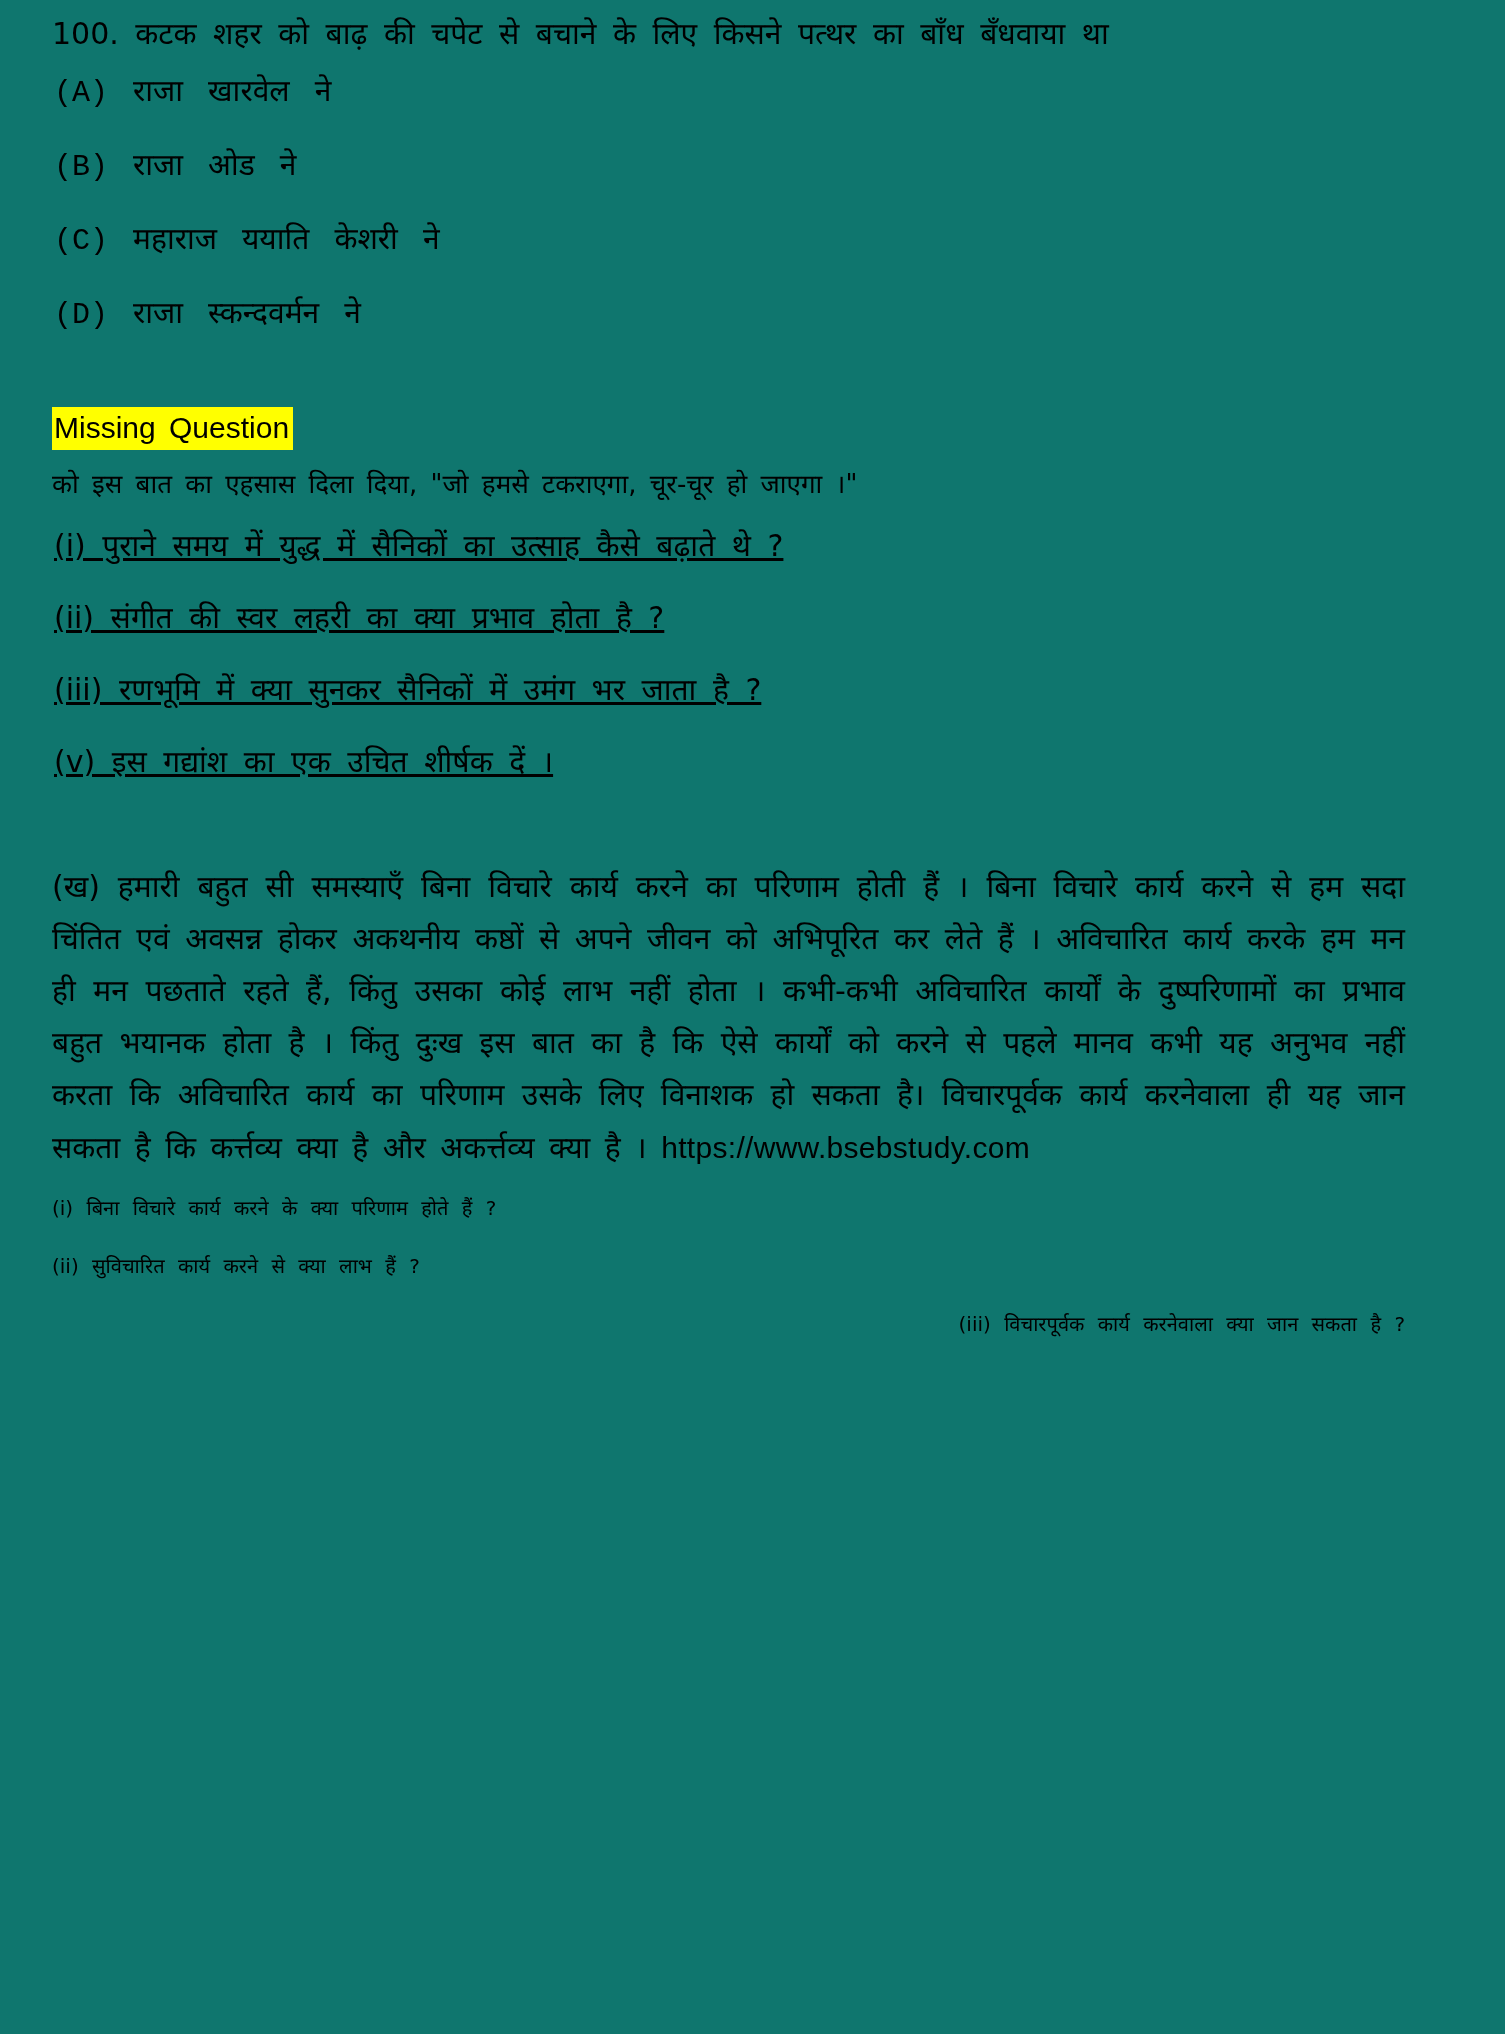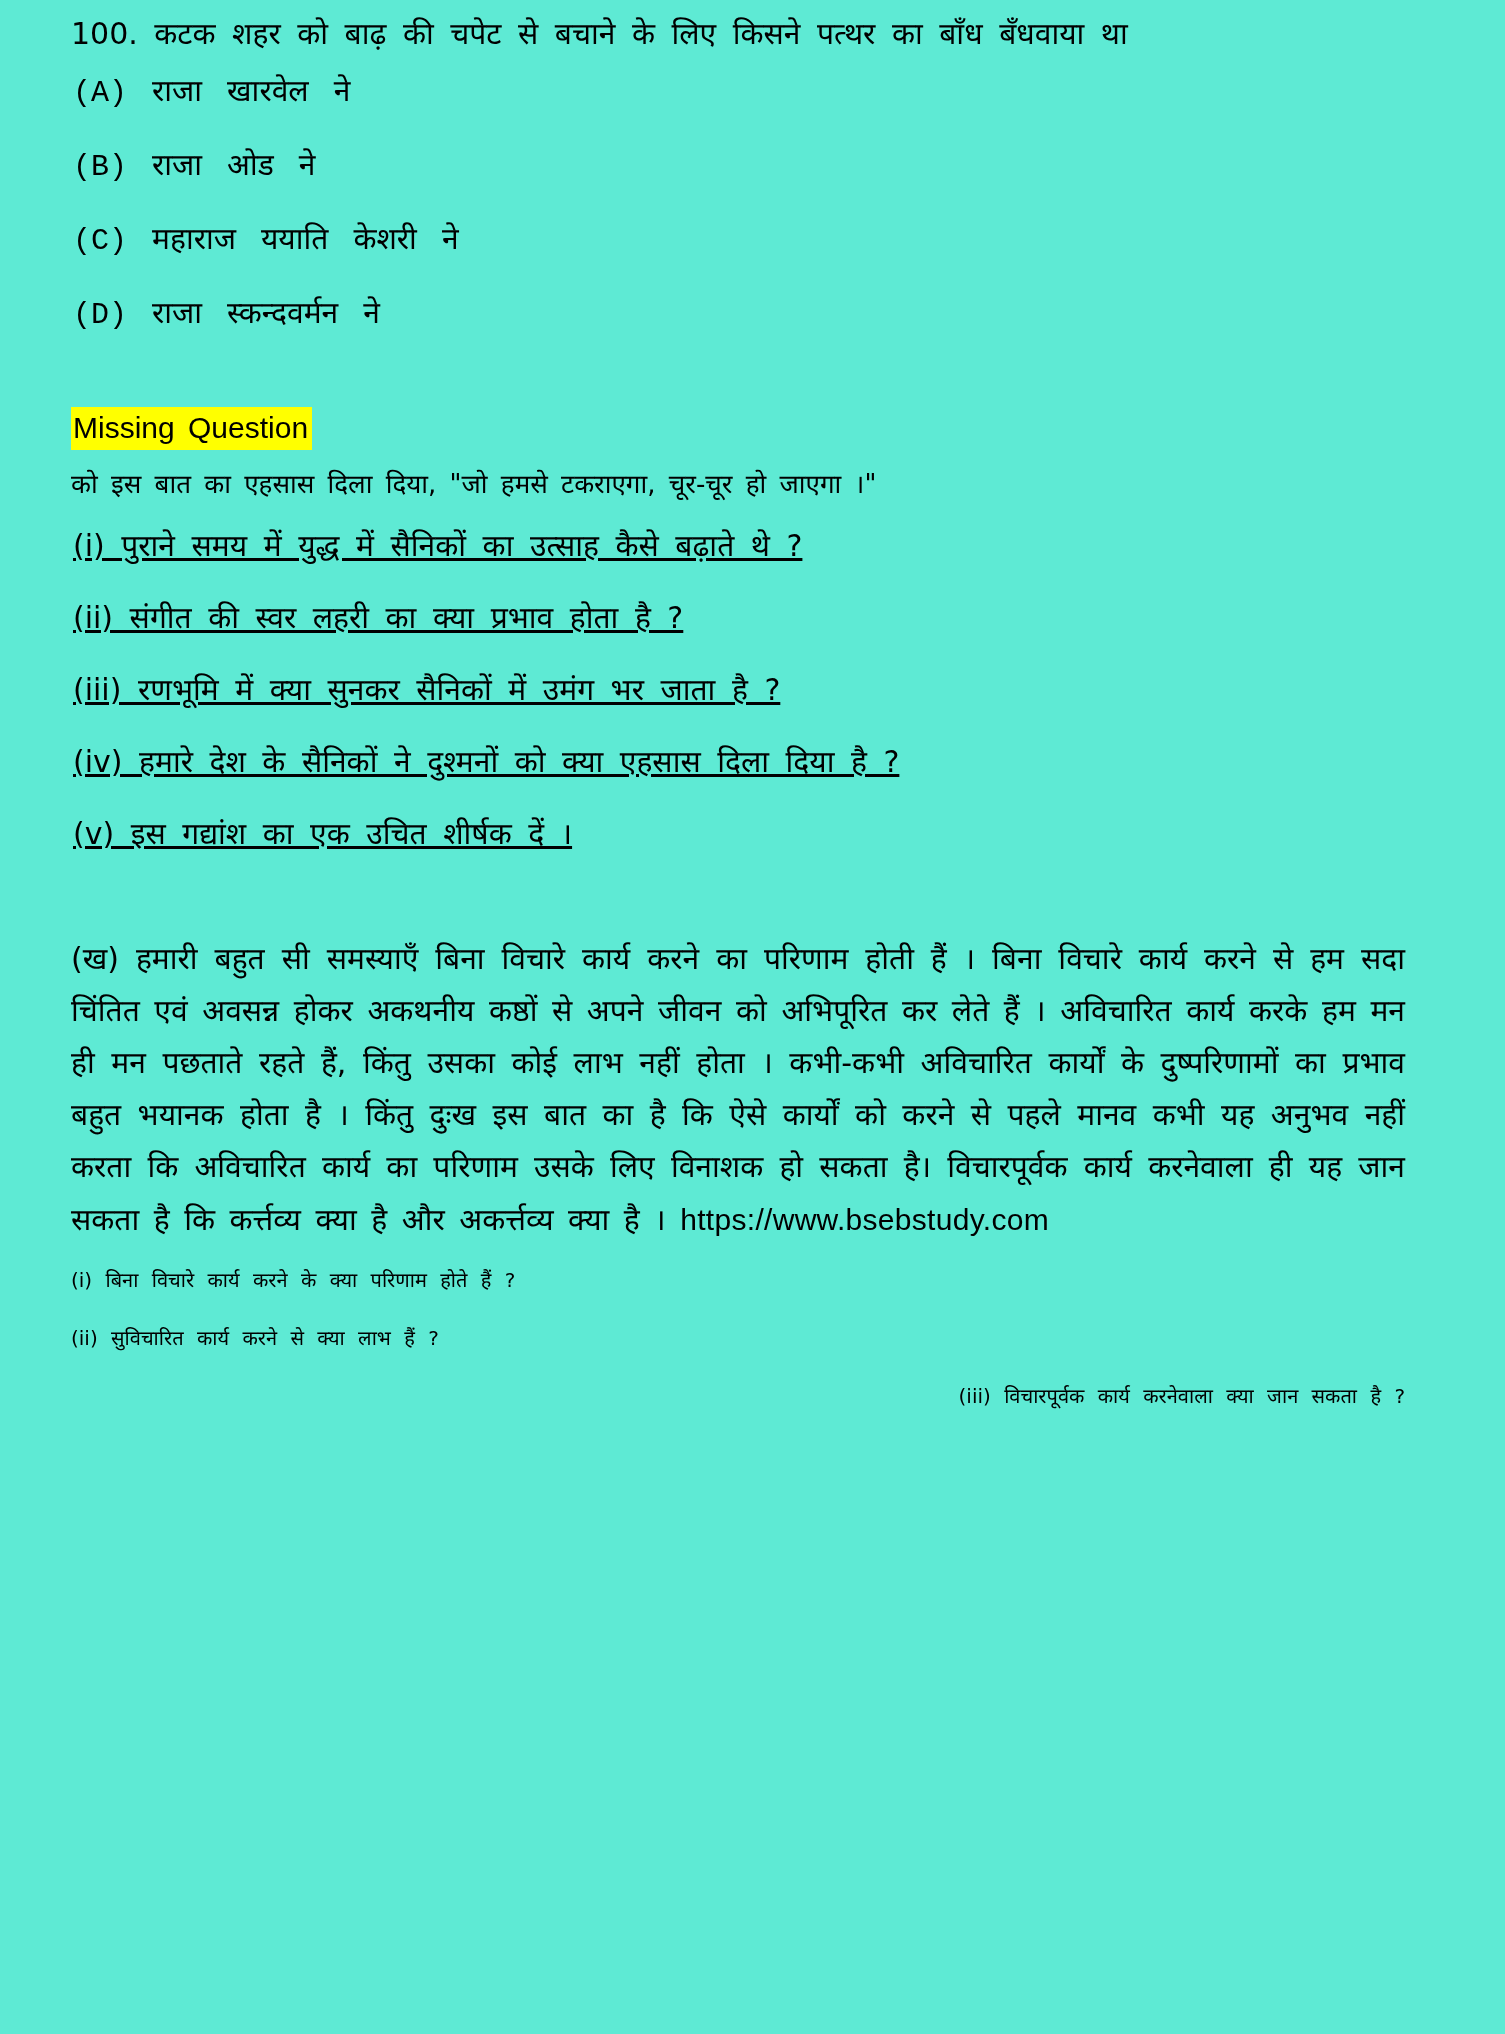--- a/index.html
+++ b/index.html
@@ -9,22 +9,22 @@
     background: #ffffff;
   }
   body {
     font-family: "DejaVu Sans", sans-serif;
     color: #000000;
   }
   .page {
     width: 1505px;
     min-height: 2034px;
     box-sizing: border-box;
-    padding: 10px 100px 20px 71px;
-    background: #5eead4;
+    padding: 10px 100px 20px 52px;
+    background: #0f766e;
     position: relative;
   }
   .question-block {
     margin: 0 0 4px 0;
   }
   .question-head {
     font-size: 30px;
     line-height: 1.62;
     word-spacing: 7px;
     margin: 0 0 10px 0;
@@ -112,21 +112,20 @@
   <div class="spacer-lg"></div>
 
   <div>
     <div class="missing-wrap">
       <span class="missing-label">Missing Question</span>
     </div>
     <p class="lead-line">को इस बात का एहसास दिला दिया, "जो हमसे टकराएगा, चूर-चूर हो जाएगा ।"</p>
     <p class="sub-q">(i) पुराने समय में युद्ध में सैनिकों का उत्साह कैसे बढ़ाते थे ?</p>
     <p class="sub-q">(ii) संगीत की स्वर लहरी का क्या प्रभाव होता है ?</p>
     <p class="sub-q">(iii) रणभूमि में क्या सुनकर सैनिकों में उमंग भर जाता है ?</p>
-    <p class="sub-q">(iv) हमारे देश के सैनिकों ने दुश्मनों को क्या एहसास दिला दिया है ?</p>
     <p class="sub-q">(v) इस गद्यांश का एक उचित शीर्षक दें ।</p>
   </div>
 
   <div class="spacer-md"></div>
 
   <div>
     <p class="passage"><span>(ख) हमारी बहुत सी समस्याएँ बिना विचारे कार्य करने का परिणाम होती हैं । बिना विचारे कार्य करने से हम सदा चिंतित एवं अवसन्न होकर अकथनीय कष्ठों से अपने जीवन को अभिपूरित कर लेते हैं । अविचारित कार्य करके हम मन ही मन पछताते रहते हैं, किंतु उसका कोई लाभ नहीं होता । कभी-कभी अविचारित कार्यों के दुष्परिणामों का प्रभाव बहुत भयानक होता है । किंतु दुःख इस बात का है कि ऐसे कार्यों को करने से पहले मानव कभी यह अनुभव नहीं करता कि अविचारित कार्य का परिणाम उसके लिए विनाशक हो सकता है। विचारपूर्वक कार्य करनेवाला ही यह जान सकता है कि कर्त्तव्य क्या है और अकर्त्तव्य क्या है । </span><span class="url">https://www.bsebstudy.com</span></p>
     <p class="tail-q">(i) बिना विचारे कार्य करने के क्या परिणाम होते हैं ?</p>
     <p class="tail-q">(ii) सुविचारित कार्य करने से क्या लाभ हैं ?</p>
     <p class="tail-q">(iii) विचारपूर्वक कार्य करनेवाला क्या जान सकता है ?</p>

